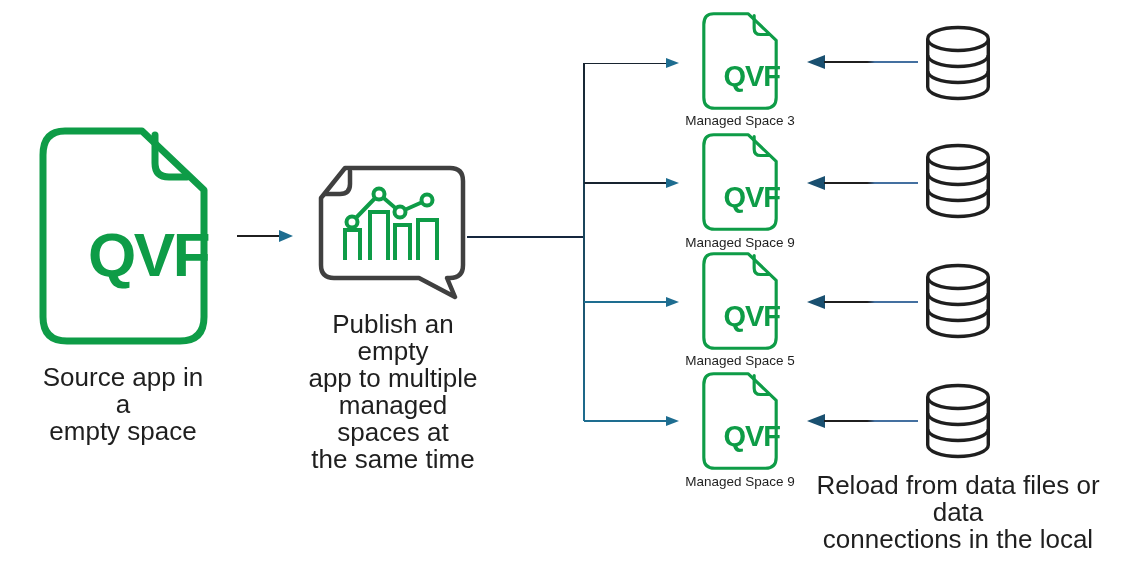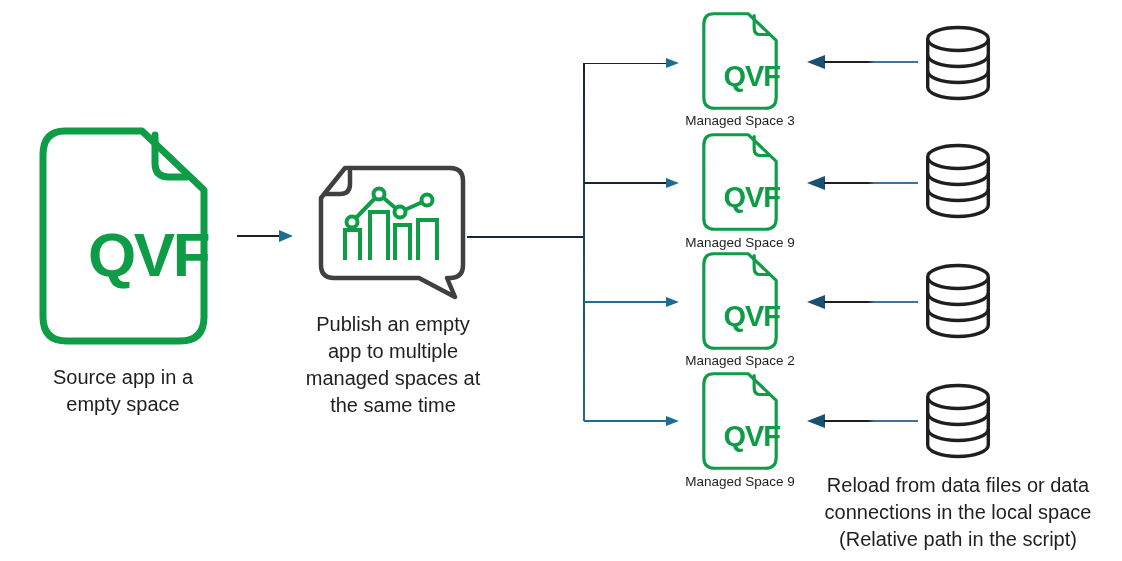--- a/index.html
+++ b/index.html
@@ -4,21 +4,21 @@
 <style>
   :root{
     --green:#0e9c47; --bubble_gray:#404040; --dark:#1f1f1f; --line_dark:#182430;
     --navy:#1c3a5c; --trunk_navy:#15263e; --teal:#1e6d90; --teal_dark:#1a5070;
     --steel:#4470a0; --text:#1f1f1f;
   }
   *{margin:0;padding:0;box-sizing:border-box;}
   body{font-family:"Liberation Sans",sans-serif;background:#ffffff;}
   .canvas{position:relative;width:1122px;height:561px;background:#ffffff;overflow:hidden;color:var(--text);}
   .abs{position:absolute;}
-  .caption{font-size:20px;line-height:27px;text-align:center;white-space:pre-line;color:var(--text);}
+  .caption{font-size:26px;line-height:27px;text-align:center;white-space:pre-line;color:var(--text);}
   .small-label{font-size:13.5px;line-height:15px;text-align:center;color:var(--text);white-space:nowrap;}
   .qvf-wrap{position:absolute;}
   .qvf-text{position:absolute;left:0;right:0;text-align:right;font-weight:bold;color:var(--green);}
   .qvf-text.big{top:97px;font-size:62px;letter-spacing:-2.5px;line-height:62px;}
   .qvf-text.small{top:50px;font-size:29px;letter-spacing:-1px;line-height:29px;}
   .line{position:absolute;}
   .tri{position:absolute;width:0;height:0;}
   .tri.right-teal{border-top:5.5px solid transparent;border-bottom:5.5px solid transparent;border-left:13px solid var(--teal);}
   .tri.right-teal-big{border-top:6px solid transparent;border-bottom:6px solid transparent;border-left:14px solid var(--teal);}
   .tri.left-teal{border-top:7px solid transparent;border-bottom:7px solid transparent;border-right:18px solid var(--teal_dark);}
@@ -103,21 +103,21 @@
   </div>
   <div class="abs small-label" style="left:675px;top:235px;width:130px;">Managed Space 9</div>
 
   <div class="qvf-wrap" style="left:700px;top:252px;width:80px;height:98px;">
     <svg width="80" height="98" viewBox="0 0 169 218">
       <path class="doc-outline" d="M 26 4 H 103 L 165 63 V 190 Q 165 214 141 214 H 28 Q 4 214 4 190 V 28 Q 4 4 26 4 Z"></path>
       <path class="doc-fold" d="M 116 8 V 36 Q 116 50 130 50 H 148"></path>
     </svg>
     <span class="qvf-text small">QVF</span>
   </div>
-  <div class="abs small-label" style="left:675px;top:353px;width:130px;">Managed Space 2</div>
+  <div class="abs small-label" style="left:675px;top:353px;width:130px;">Managed Space 5</div>
 
   <div class="qvf-wrap" style="left:700px;top:372px;width:80px;height:98px;">
     <svg width="80" height="98" viewBox="0 0 169 218">
       <path class="doc-outline" d="M 26 4 H 103 L 165 63 V 190 Q 165 214 141 214 H 28 Q 4 214 4 190 V 28 Q 4 4 26 4 Z"></path>
       <path class="doc-fold" d="M 116 8 V 36 Q 116 50 130 50 H 148"></path>
     </svg>
     <span class="qvf-text small">QVF</span>
   </div>
   <div class="abs small-label" style="left:675px;top:474px;width:130px;">Managed Space 9</div>
 

